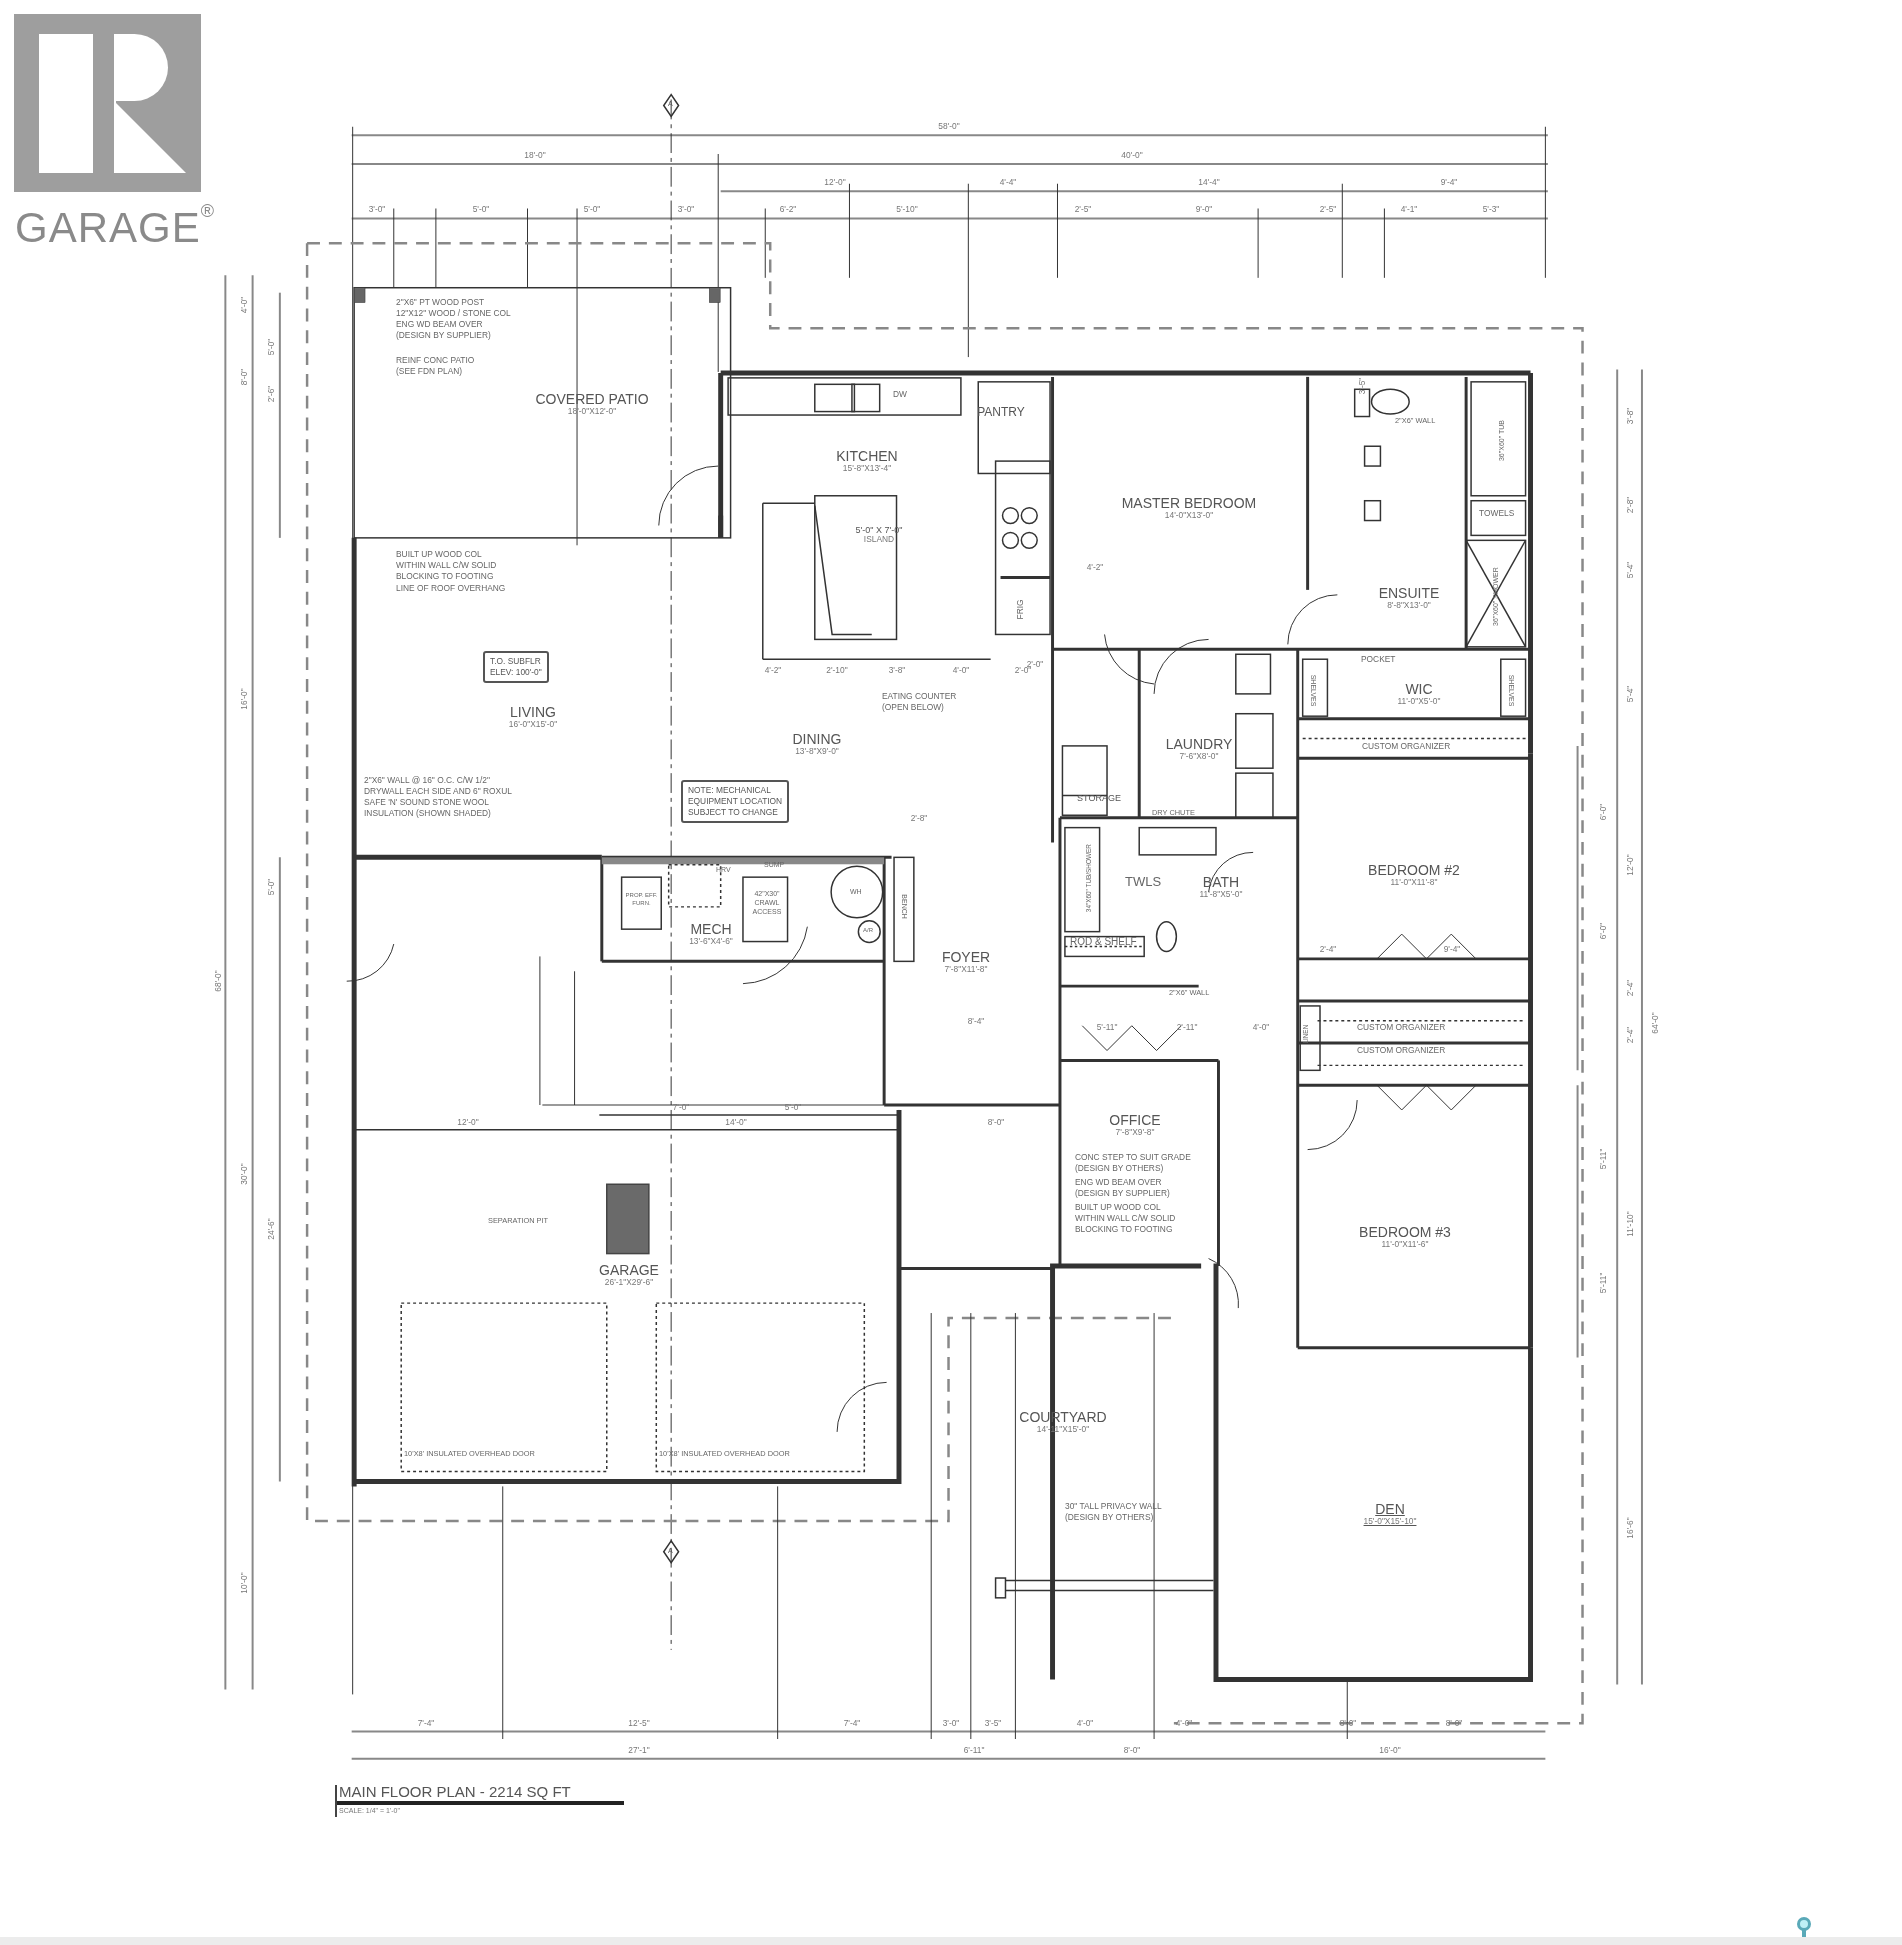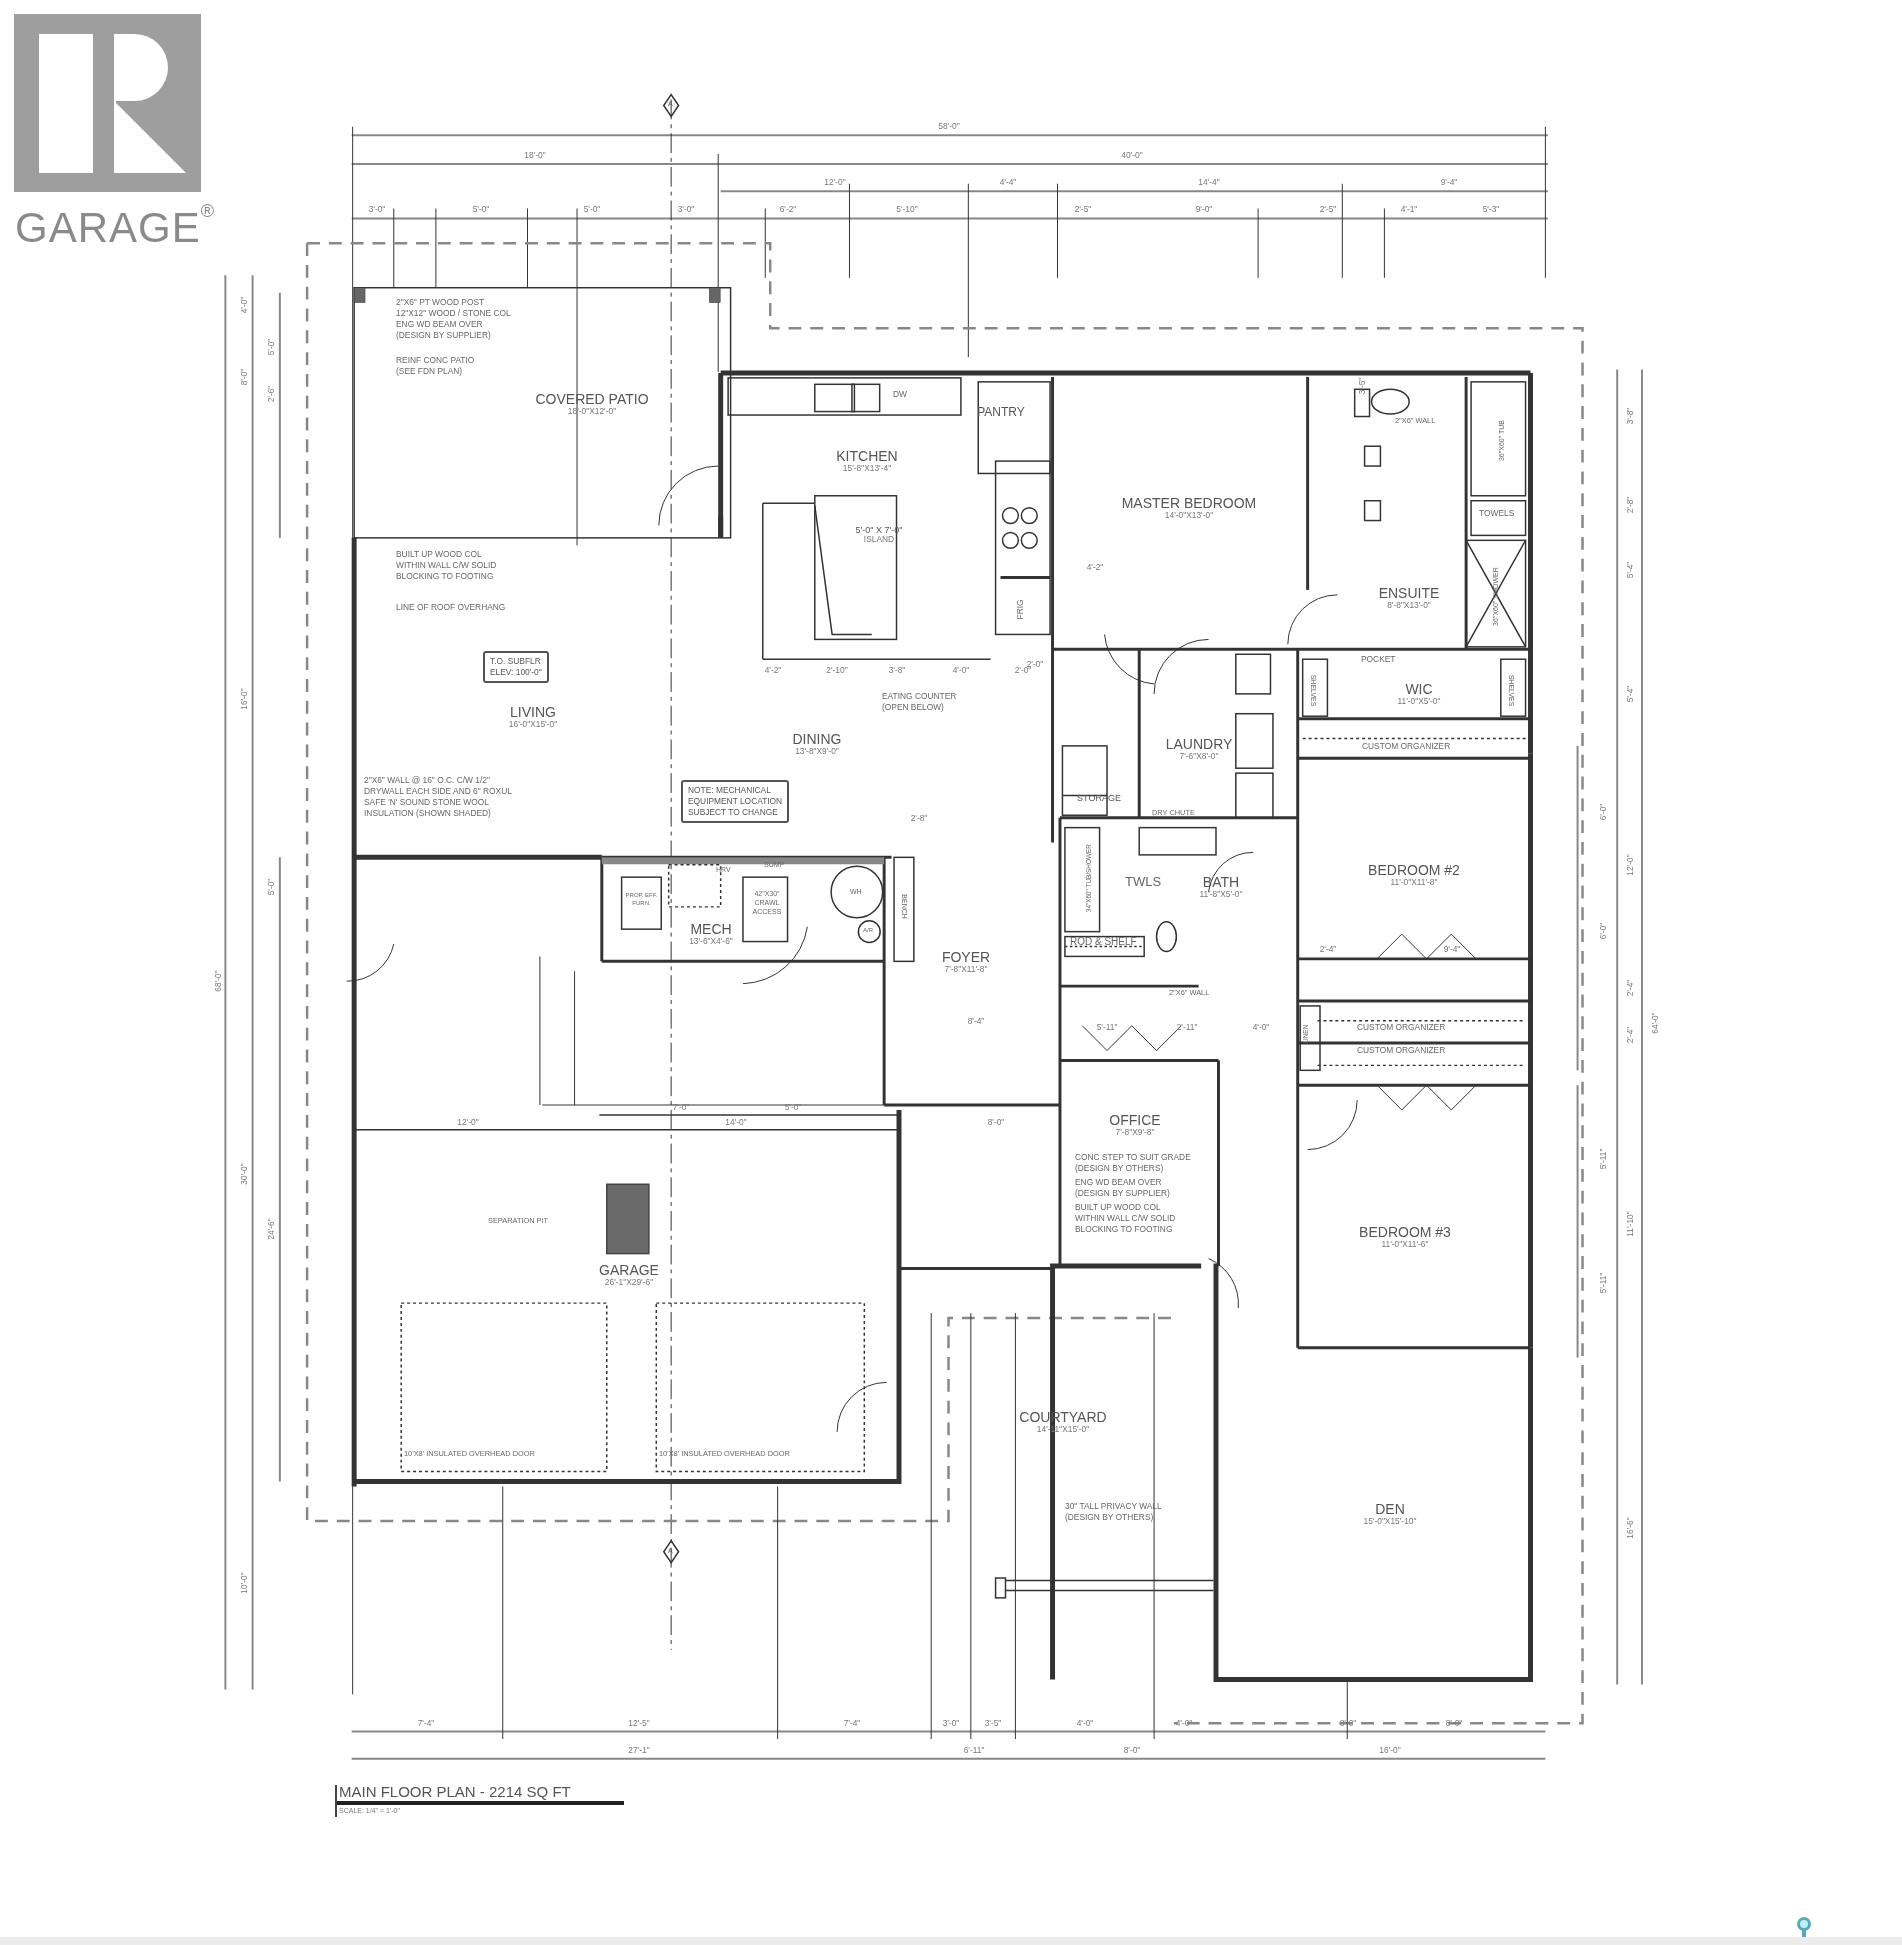--- a/index.html
+++ b/index.html
@@ -261,21 +261,21 @@
 <div class="t room" style="left:1199px;top:736px;"><span>LAUNDRY</span><span class="dim">7'-6"x8'-0"</span></div>
 <div class="t room" style="left:1099px;top:793px;font-size:9px;"><span>STORAGE</span></div>
 <div class="t room" style="left:1221px;top:874px;"><span>BATH</span><span class="dim">11'-8"x5'-0"</span></div>
 <div class="t room" style="left:711px;top:921px;"><span>MECH</span><span class="dim">13'-6"x4'-6"</span></div>
 <div class="t room" style="left:966px;top:949px;"><span>FOYER</span><span class="dim">7'-8"x11'-8"</span></div>
 <div class="t room" style="left:1414px;top:862px;"><span>BEDROOM #2</span><span class="dim">11'-0"x11'-8"</span></div>
 <div class="t room" style="left:1405px;top:1224px;"><span>BEDROOM #3</span><span class="dim">11'-0"x11'-6"</span></div>
 <div class="t room" style="left:1135px;top:1112px;"><span>OFFICE</span><span class="dim">7'-8"x9'-8"</span></div>
 <div class="t room" style="left:629px;top:1262px;"><span>GARAGE</span><span class="dim">26'-1"x29'-6"</span></div>
 <div class="t room" style="left:1063px;top:1409px;text-align:center;"><span>COURTYARD</span><span class="dim">14'-11"x15'-0"</span></div>
-<div class="t room" style="left:1390px;top:1501px;"><span>DEN</span><span class="dim">15'-0"x15'-10"</span></div>
+<div class="t room" style="left:1390px;top:1501px;text-decoration:underline;"><span>DEN</span><span class="dim">15'-0"x15'-10"</span></div>
 
 <div class="t note" style="left:893px;top:389px;">DW</div>
 <div class="t note" style="left:1010px;top:604px;transform:rotate(-90deg);">FRIG</div>
 <div class="t note" style="left:1479px;top:508px;">TOWELS</div>
 <div class="t note" style="left:1466px;top:592px;transform:rotate(-90deg);font-size:7px;">36"x60" SHOWER</div>
 <div class="t note" style="left:1481px;top:436px;transform:rotate(-90deg);font-size:7px;">36"x60" TUB</div>
 <div class="t note" style="left:1298px;top:686px;transform:rotate(90deg);font-size:7px;">SHELVES</div>
 <div class="t note" style="left:1496px;top:686px;transform:rotate(90deg);font-size:7px;">SHELVES</div>
 <div class="t note" style="left:1361px;top:654px;">POCKET</div>
 <div class="t note" style="left:1362px;top:741px;">CUSTOM ORGANIZER</div>
@@ -306,21 +306,21 @@
   <div>(DESIGN BY SUPPLIER)</div>
 </div>
 <div class="t note" style="left:396px;top:355px;">
   <div>REINF CONC PATIO</div>
   <div>(SEE FDN PLAN)</div>
 </div>
 <div class="t note" style="left:396px;top:549px;">
   <div>BUILT UP WOOD COL</div>
   <div>WITHIN WALL C/W SOLID</div>
   <div>BLOCKING TO FOOTING</div>
-  <div style="margin-top:20px;">LINE OF ROOF OVERHANG</div>
+  <div style="margin-top:1px;">LINE OF ROOF OVERHANG</div>
 </div>
 <div class="boxnote" style="left:483px;top:651px;">
   <div>T.O. SUBFLR</div>
   <div>ELEV: 100'-0"</div>
 </div>
 <div class="t note" style="left:364px;top:775px;">
   <div>2"x6" WALL @ 16" O.C. C/W 1/2"</div>
   <div>DRYWALL EACH SIDE AND 6" ROXUL</div>
   <div>SAFE 'N' SOUND STONE WOOL</div>
   <div>INSULATION (SHOWN SHADED)</div>

